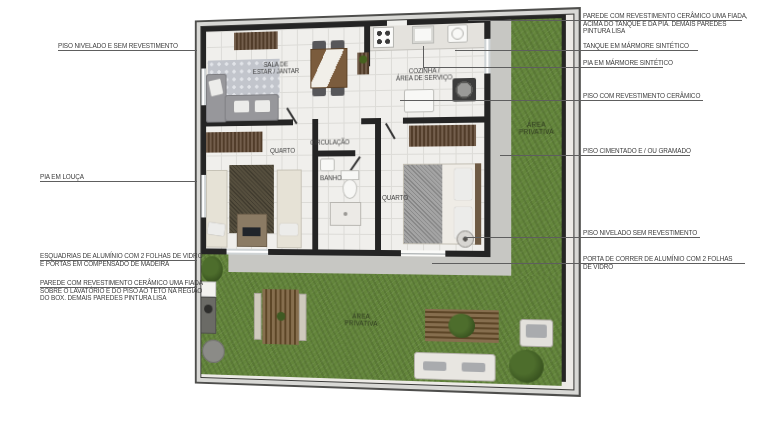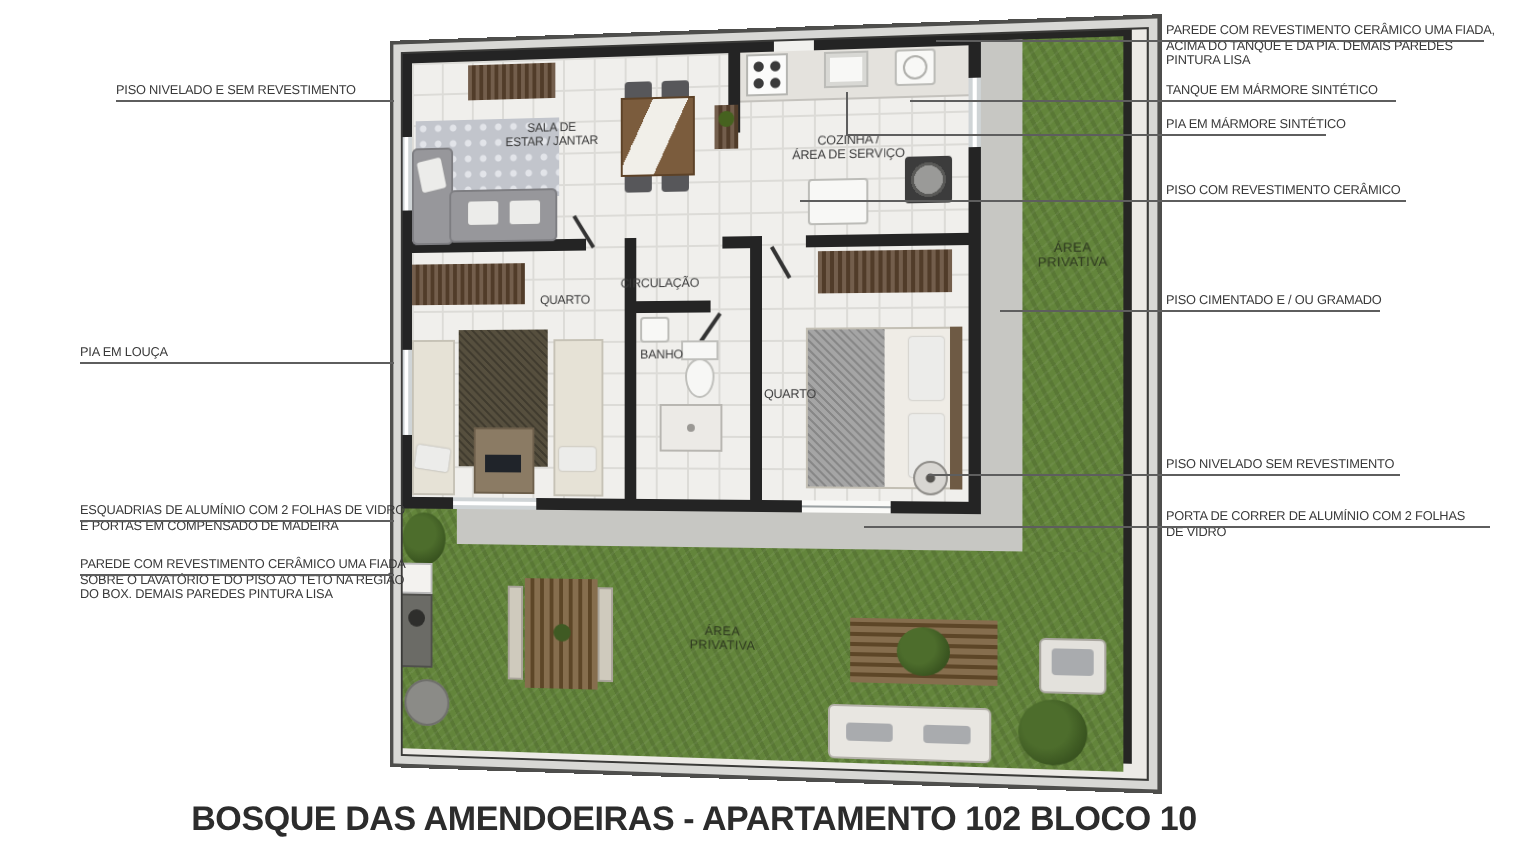--- a/index.html
+++ b/index.html
@@ -204,14 +204,13 @@
   <div class="callout" style="left:583px;top:147px;">PISO CIMENTADO E / OU GRAMADO</div>
   <div class="lead" style="left:500px;top:155px;width:190px;"></div>
 
   <div class="callout" style="left:583px;top:229px;">PISO NIVELADO SEM REVESTIMENTO</div>
   <div class="lead" style="left:464px;top:237px;width:236px;"></div>
 
   <div class="callout" style="left:583px;top:255px;">PORTA DE CORRER DE ALUMÍNIO COM 2 FOLHAS
 DE VIDRO</div>
   <div class="lead" style="left:432px;top:263px;width:313px;"></div>
 
-  <div class="title">BOSQUE DAS AMENDOEIRAS - APARTAMENTO 102 BLOCO 10</div>
 </div>
 
 </body></html>

